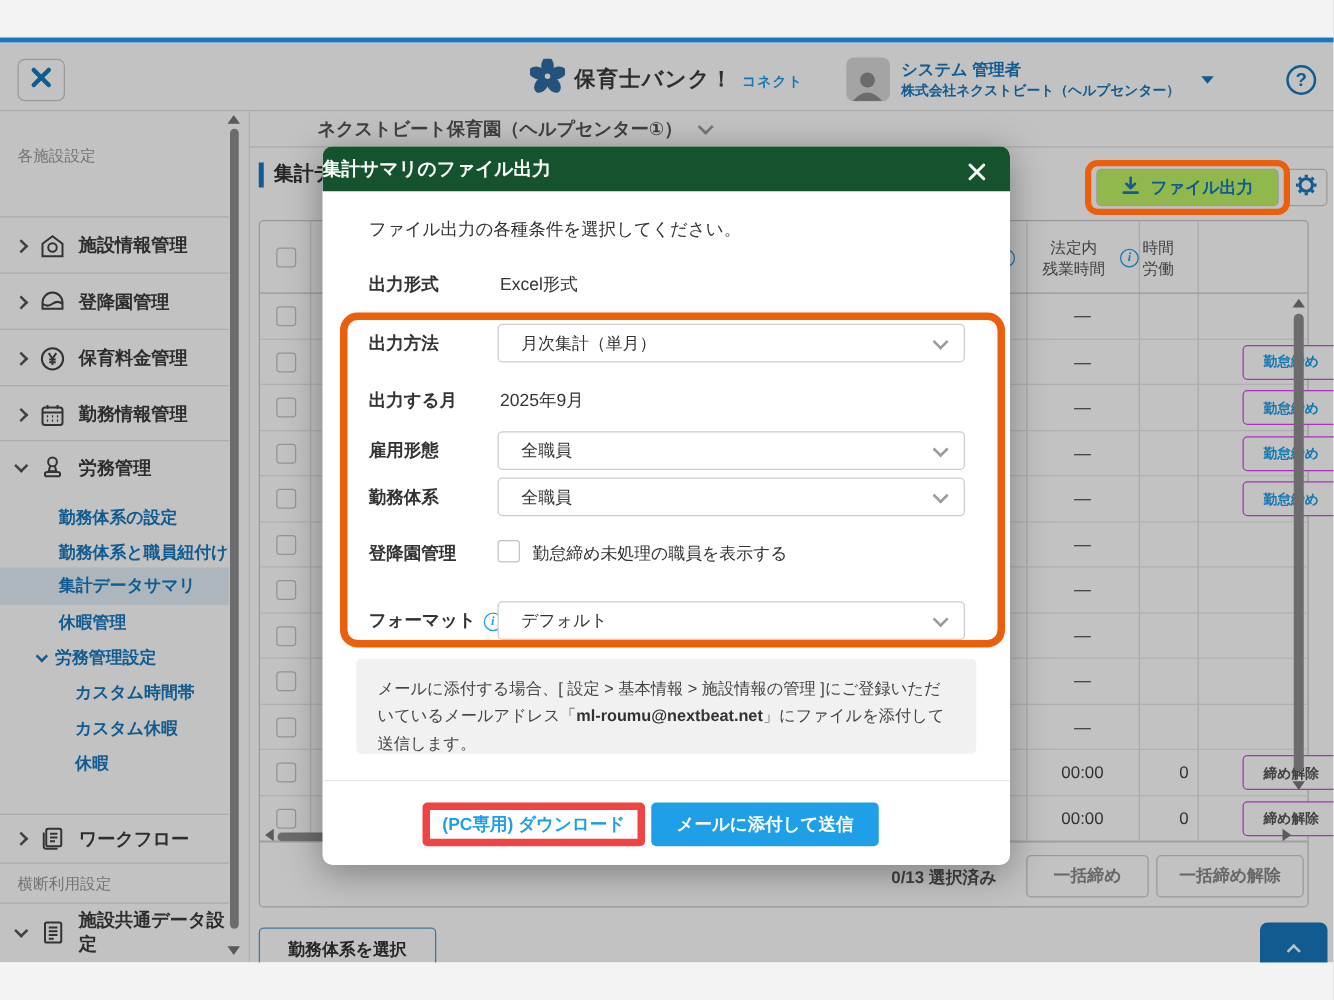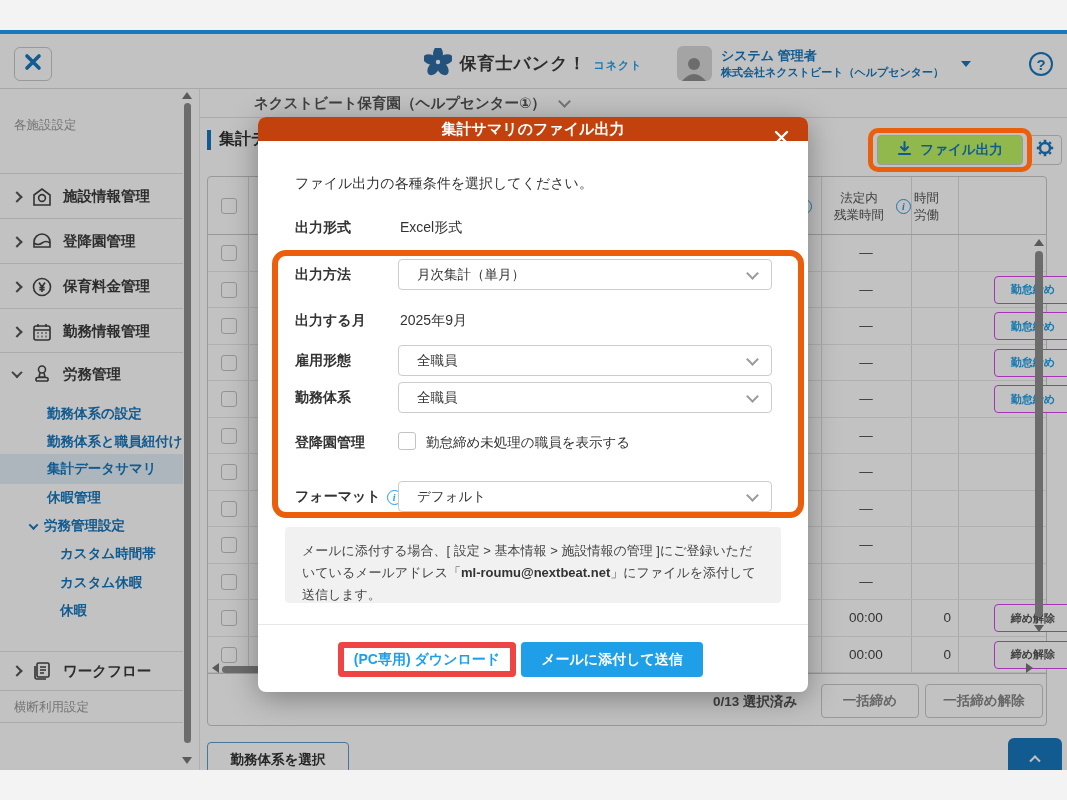--- a/index.html
+++ b/index.html
@@ -95,21 +95,21 @@
   #select-ws-btn { position:absolute; left:7px; top:653px; width:142px; height:36px; background:#fff; border:1px solid #5e9cc9;
     border-radius:4px; font-size:13.5px; font-weight:bold; color:#333; display:flex; align-items:center; justify-content:center; cursor:pointer;}
   #totop-btn { position:absolute; left:808px; top:649px; width:54px; height:40px; background:#1778be; border-radius:6px;
     display:flex; align-items:center; justify-content:center; cursor:pointer;}
   #totop-btn .chev { border-color:#fff; transform:rotate(-135deg) translate(-2px,-2px); }
 
   
   #dim { position:absolute; inset:0; background:rgba(0,0,0,0.24); z-index:50;}
   #modal { position:absolute; left:258px; top:83px; width:550px; height:575px; background:#fff; border-radius:8px;
     z-index:60; box-shadow:0 6px 30px rgba(0,0,0,0.35); overflow:hidden;}
-  #modal-hd { position:relative; height:24px; background:#c2410c; display:flex; align-items:center; justify-content:center;}
+  #modal-hd { position:relative; height:36px; background:#14532d; display:flex; align-items:center; }
   #modal-title { color:#fff; font-size:15px; font-weight:bold; }
   #modal-x { position:absolute; right:16px; top:9px; width:22px; height:22px; display:flex; align-items:center; justify-content:center; cursor:pointer;}
   .m-label { position:absolute; left:37px; font-size:14px; font-weight:bold; color:#333; }
   .m-value { position:absolute; left:142px; font-size:14px; color:#333; }
   .m-select { position:absolute; left:140px; width:374px; height:31px; border:1px solid #ccc; border-radius:4px; background:#fff;
     display:flex; align-items:center; padding-left:18px; font-size:13.5px; color:#333; cursor:pointer;}
   .m-select .chev-sel { position:absolute; right:14px; top:13px; }
   #m-note { position:absolute; left:27px; top:410px; width:496px; height:76px; background:#f1f1f1; border-radius:4px;
     padding:13px 17px; font-size:13px; line-height:1.7; color:#444;}
   #m-note b { color:#333; }
@@ -278,20 +278,30 @@
             <path d="M9 7 H15 M9 10 H15 M9 13 H13"></path>
           </svg>
         </span>
       <span class="lbl">ワークフロー</span>
     </div>
     <div class="sb-div" style="top:601px"></div>
 
     <div class="sb-section" style="top:610px">横断利用設定</div>
     <div class="sb-div" style="top:633px"></div>
 
+    <div class="sb-item" style="top:634px">
+      <span class="chev chev-d"></span>
+      <span class="sb-ic">
+          <svg width="22" height="22" viewBox="0 0 22 22">
+            <rect x="5" y="3" width="13" height="16" rx="1.5"></rect>
+            <path d="M8 7 H15 M8 10 H15 M8 13 H15 M8 16 H12"></path>
+          </svg>
+        </span>
+      <span class="lbl">施設共通データ設定</span>
+    </div>
 
     <div class="tri tri-up" style="left:182px;top:3px"></div>
     <div class="sbar-v" style="left:184px;top:14px;width:7px;height:640px"></div>
     <div class="tri tri-down" style="left:182px;top:668px"></div>
   </div>
 
   <div id="main">
     <div id="facility">
       <span class="ftxt">ネクストビート保育園（ヘルプセンター①）</span>
       <span class="chev-sel"></span>

